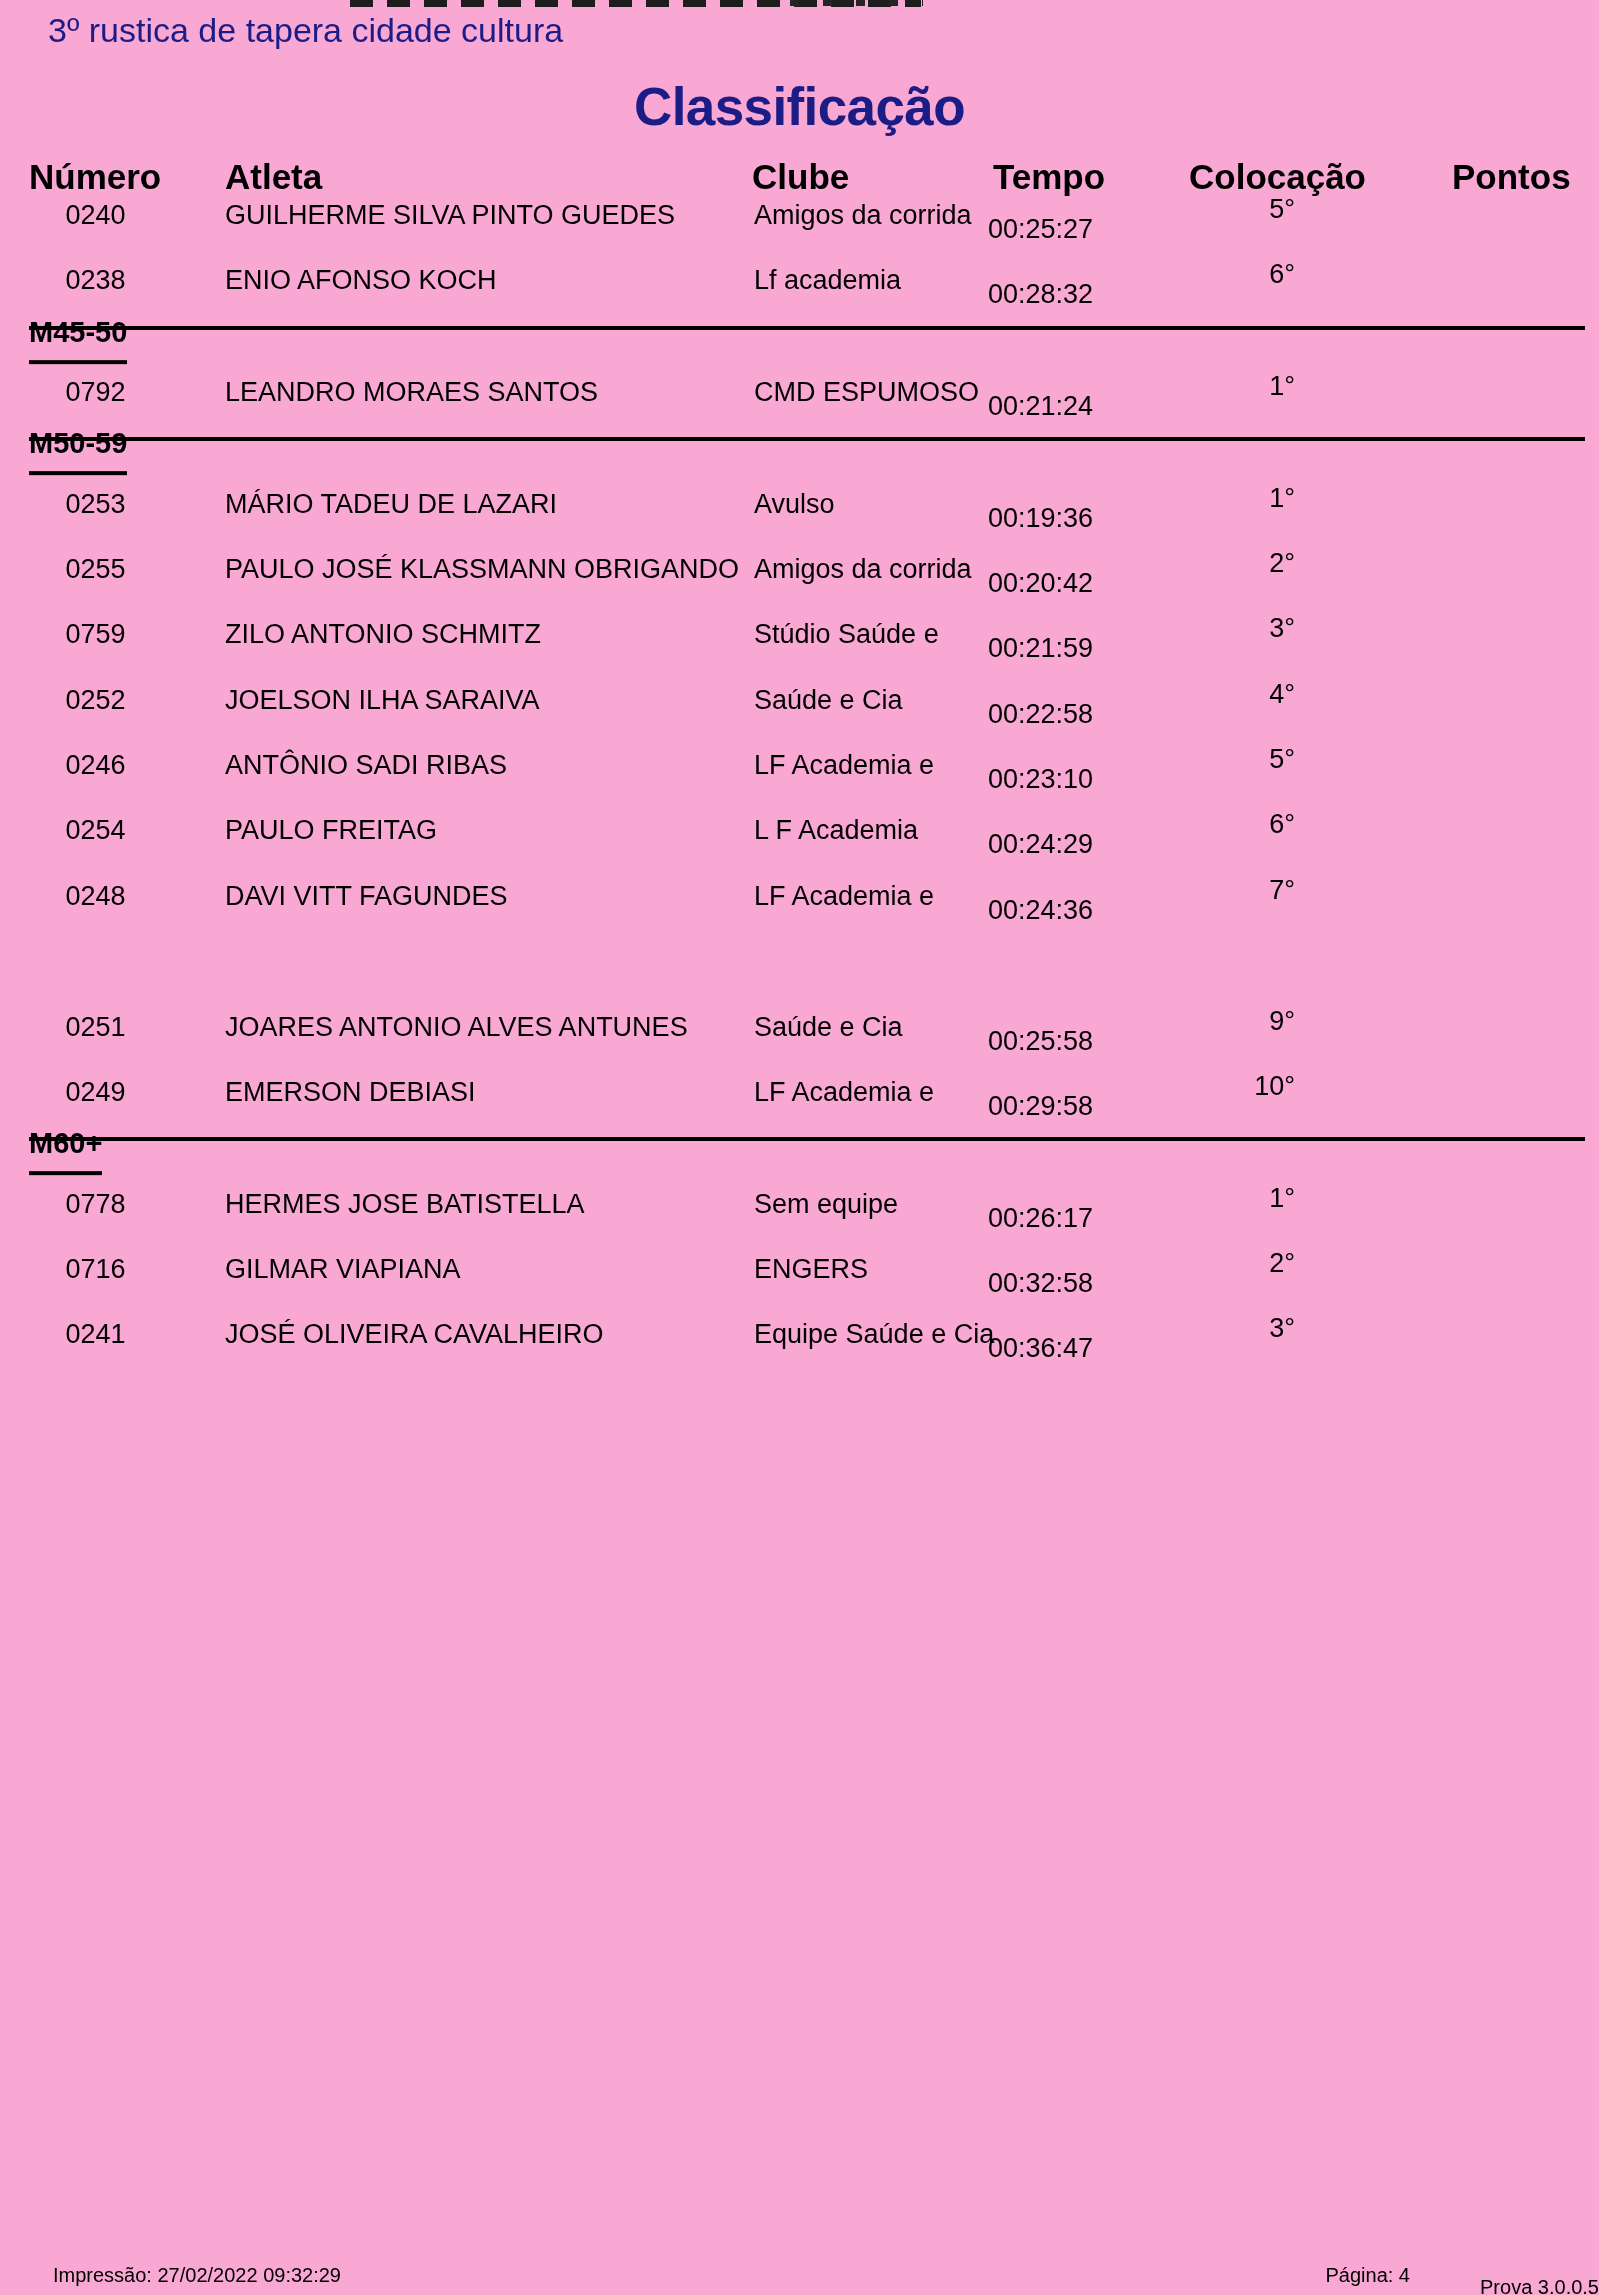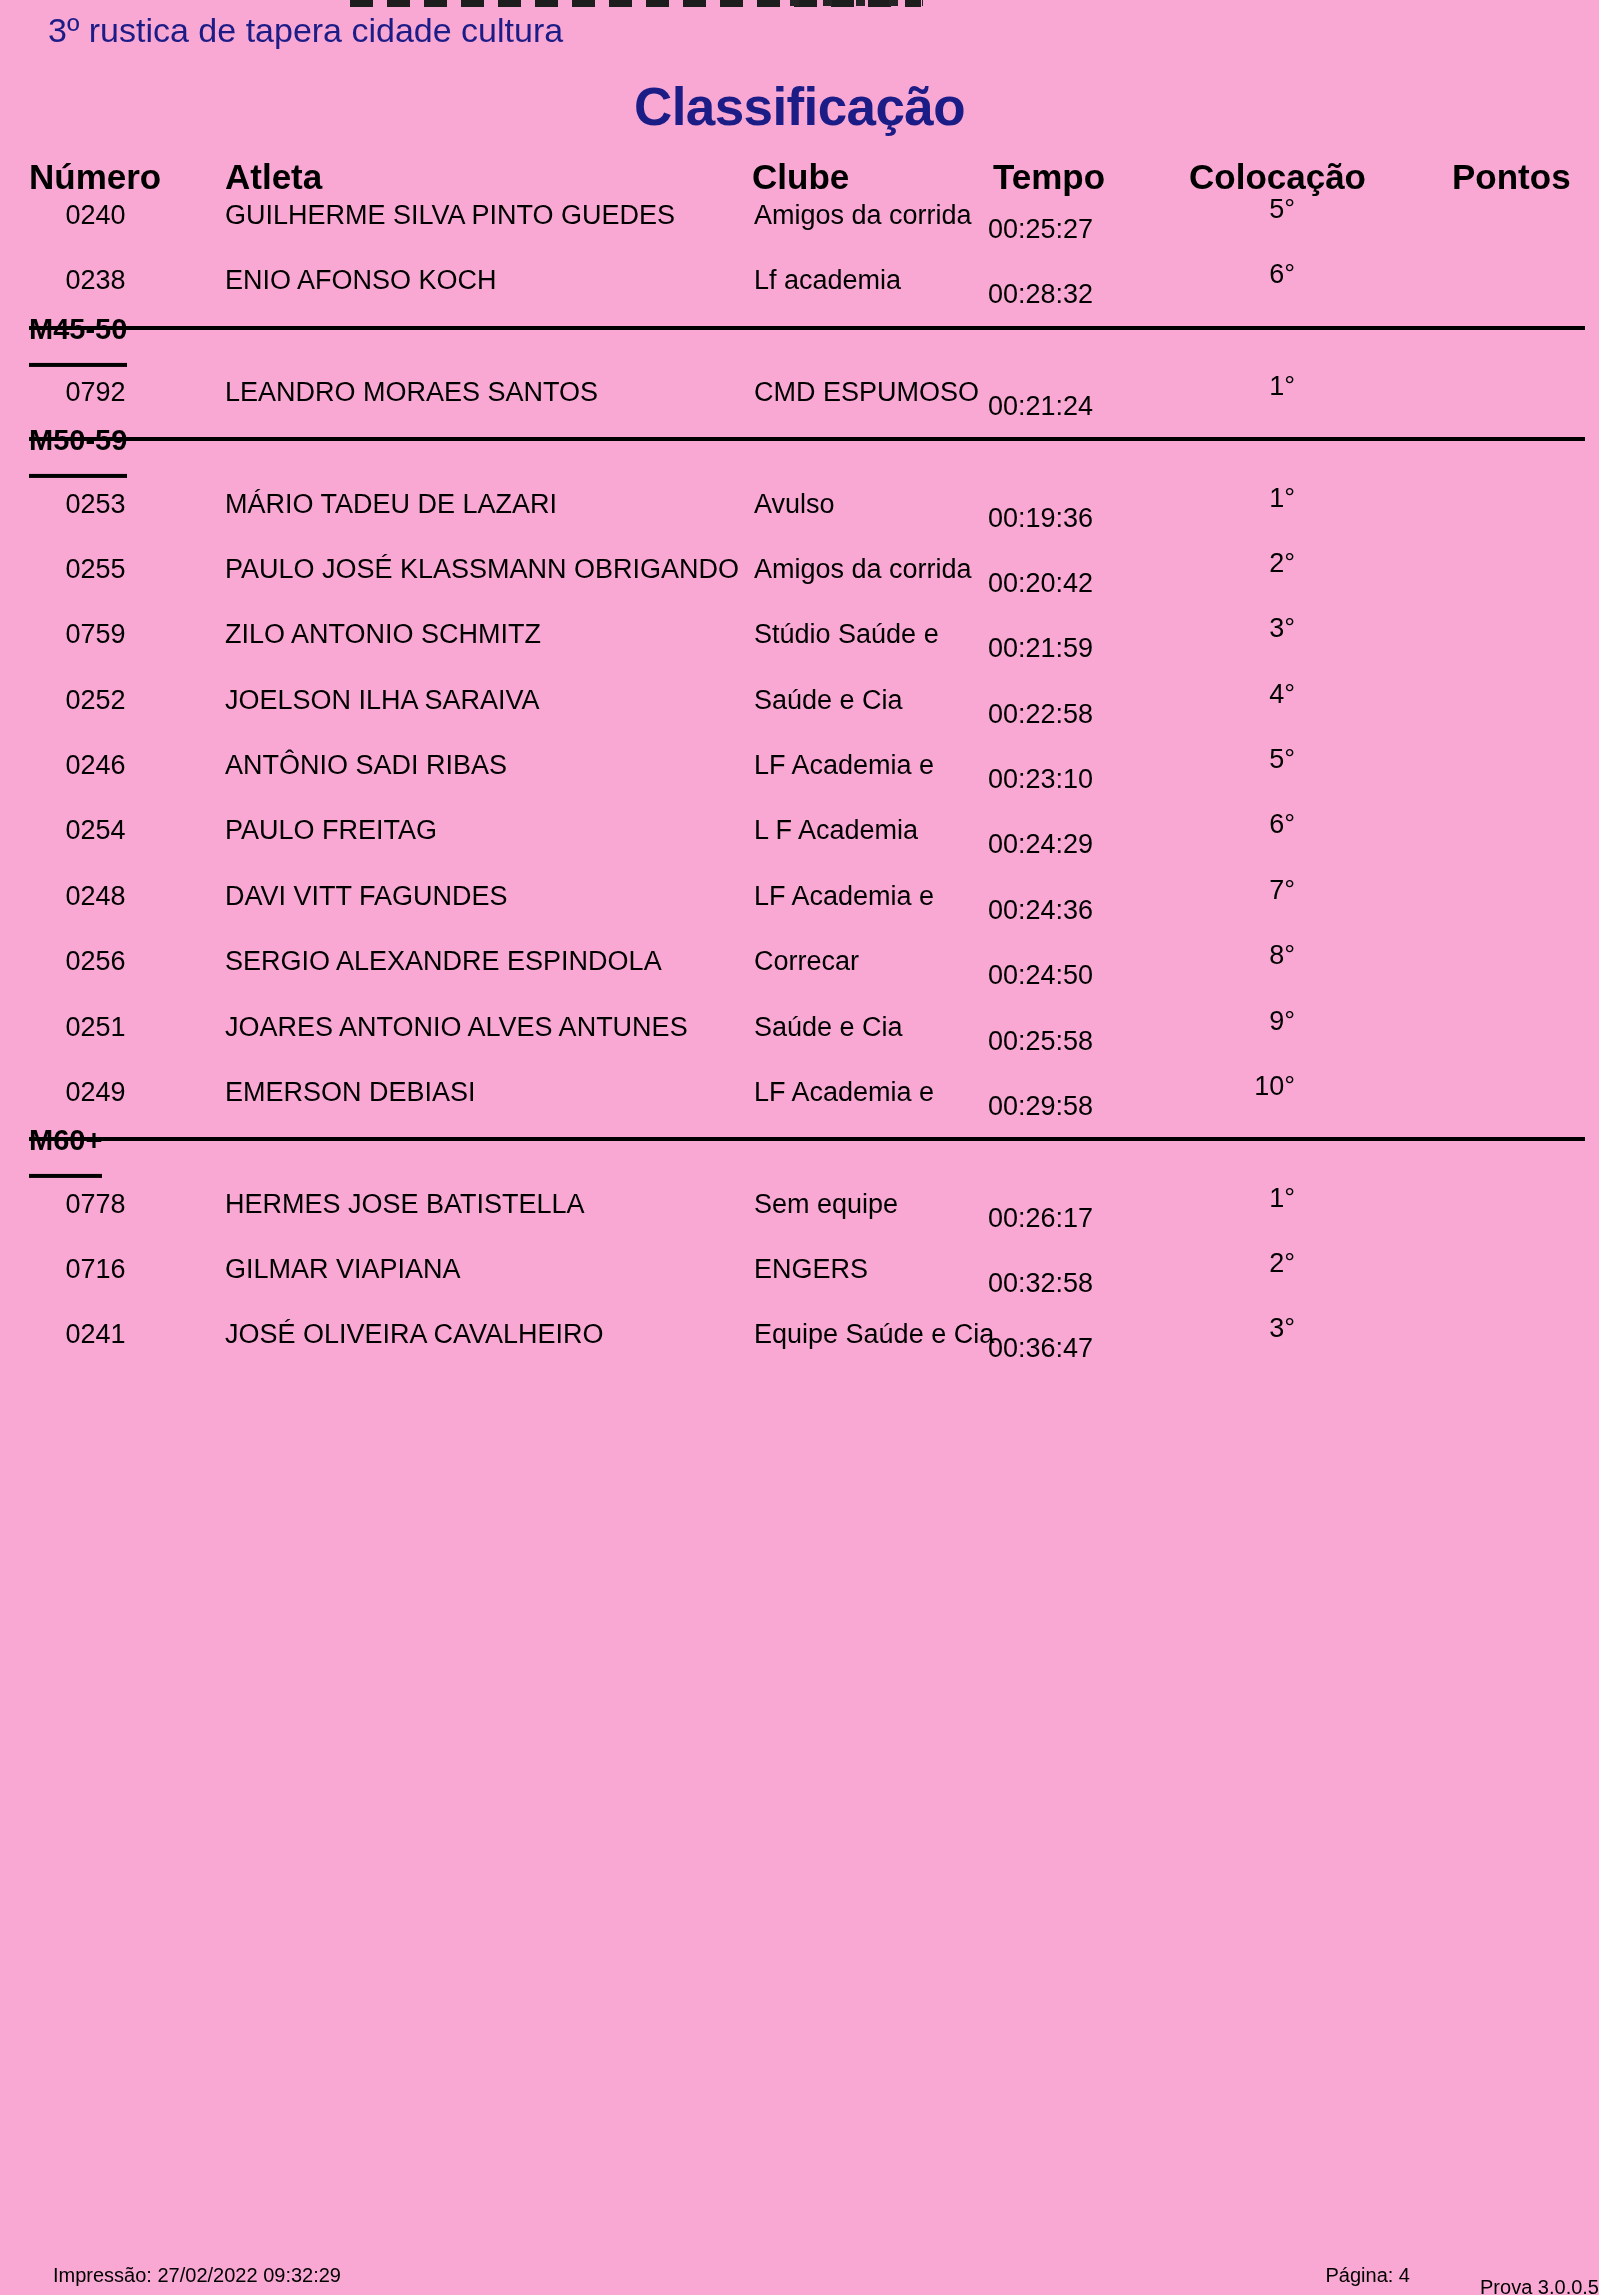--- a/index.html
+++ b/index.html
@@ -44,21 +44,21 @@
   .ch-pontos { left:1452px; }
 
   #table-body { position:absolute; left:0; top:0; width:1276px; height:2295px; }
 
   .section-rule {
     position:absolute; left:29px; width:1556px; height:4.4px; background:#000;
   }
   .section-label {
     position:absolute; left:29px; transform:translateY(-54%);
     font-size:29px; line-height:29px; font-weight:bold; white-space:nowrap;
-    border-bottom:4.4px solid #000; padding-bottom:19px;
+    border-bottom:4.4px solid #000; padding-bottom:13px;
   }
   .row { position:absolute; left:0; width:1599px; height:65px; }
   .cell {
     position:absolute; top:50%; transform:translateY(-50%);
     font-size:27px; line-height:30.5px; white-space:nowrap;
   }
   .cell.numero { left:32px;  width:127px; text-align:center; }
   .cell.atleta { left:225px; }
   .cell.clube  { left:754px; }
   .cell.tempo  { left:988px; top:calc(50% + 14px); }
@@ -171,27 +171,20 @@
   </div>
 
   <div class="row" style="top: 863px;">
     <span class="cell numero">0248</span>
     <span class="cell atleta">DAVI VITT FAGUNDES</span>
     <span class="cell clube">LF Academia e</span>
     <span class="cell tempo">00:24:36</span>
     <span class="cell coloc">7°</span>
   </div>
 
-  <div class="row" style="top: 928px;">
-    <span class="cell numero">0256</span>
-    <span class="cell atleta">SERGIO ALEXANDRE ESPINDOLA</span>
-    <span class="cell clube">Correcar</span>
-    <span class="cell tempo">00:24:50</span>
-    <span class="cell coloc">8°</span>
-  </div>
 
   <div class="row" style="top: 994px;">
     <span class="cell numero">0251</span>
     <span class="cell atleta">JOARES ANTONIO ALVES ANTUNES</span>
     <span class="cell clube">Saúde e Cia</span>
     <span class="cell tempo">00:25:58</span>
     <span class="cell coloc">9°</span>
   </div>
 
   <div class="row" style="top: 1059px;">

